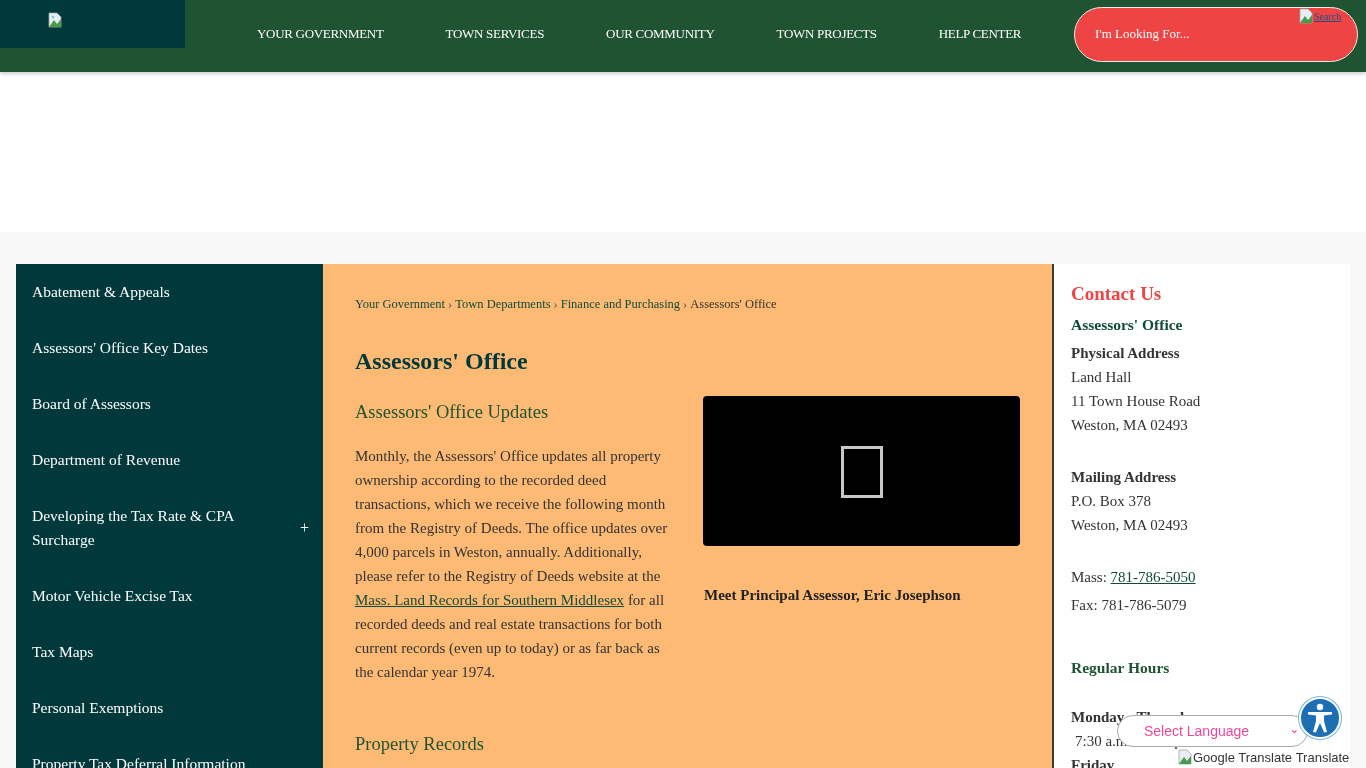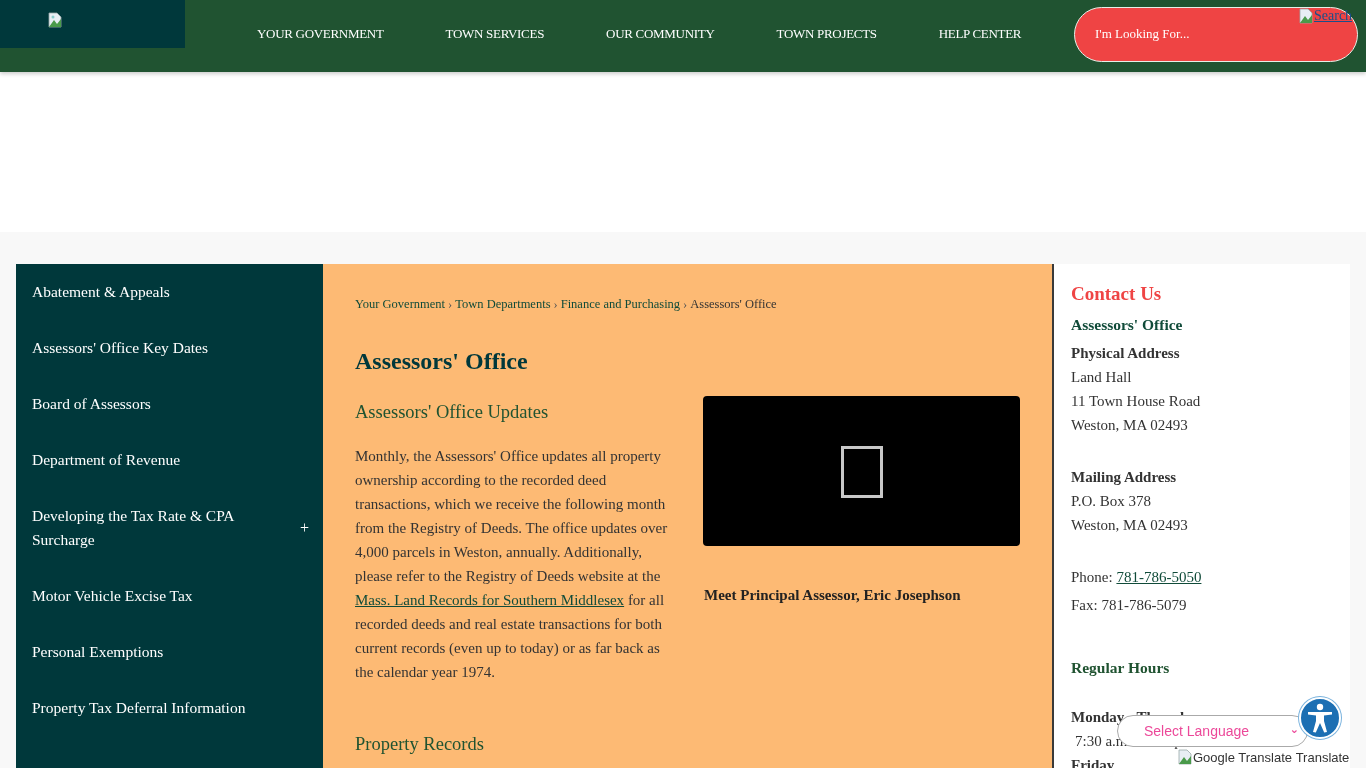--- a/index.html
+++ b/index.html
@@ -40,21 +40,21 @@
   }
   .search-input {
     position: absolute; left: 20px; top: 18px; width: 200px;
     background: transparent; border: none; outline: none;
     color: #fff; font-family: "Liberation Serif", serif; font-size: 13px;
   }
   .search-input::placeholder { color: #fff; opacity: 1; }
   .search-btn {
     position: absolute; left: 1298px; top: 8px; height: 16px;
     display: flex; align-items: center;
-    font-size: 14px; color: #1a4f8a; text-decoration: underline;
+    font-size: 10px; color: #1a4f8a; text-decoration: underline;
     cursor: pointer;
     justify-content: flex-end;
   }
   .broken-img {
     display: inline-block; width: 16px; height: 16px; position: relative;
   }
   
   .banner {
     position: absolute; top: 72px; left: 0; width: 1366px; height: 160px;
     background: #ffffff;
@@ -211,20 +211,23 @@
     <span>Department of Revenue</span>
   </div>
   <div class="side-item">
     <span>Developing the Tax Rate &amp; CPA Surcharge</span>
     <span class="plus">+</span>
   </div>
   <div class="side-item">
     <span>Motor Vehicle Excise Tax</span>
   </div>
   <div class="side-item">
+    <span>Tax Maps</span>
+  </div>
+  <div class="side-item">
     <span>Personal Exemptions</span>
   </div>
   <div class="side-item">
     <span>Property Tax Deferral Information</span>
   </div>
 </aside>
 
 <main class="main">
   <div class="breadcrumb">
     <a>Your Government</a><span class="sep">›</span><a>Town Departments</a><span class="sep">›</span><a>Finance and Purchasing</a><span class="sep">›</span><span>Assessors' Office</span>
@@ -255,21 +258,21 @@
     <div>Weston, MA 02493</div>
   </div>
 
   <div class="contact-block" style="top:201px;">
     <div class="lbl">Mailing Address</div>
     <div>P.O. Box 378</div>
     <div>Weston, MA 02493</div>
   </div>
 
   <div class="contact-block" style="top:301px;">
-    <span>Phone: </span><a>781-786-5050</a>
+    <span>Mass: </span><a>781-786-5050</a>
   </div>
   <div class="contact-block" style="top:329px;">
     <span>Fax: </span><span>781-786-5079</span>
   </div>
 
   <h3 class="hours-title">Regular Hours</h3>
 
   <div class="contact-block" style="top:441px;">
     <div class="lbl">Monday - Thursday</div>
     <div style="padding-left:4px;">7:30 a.m. - 4:00 p.m.</div>

